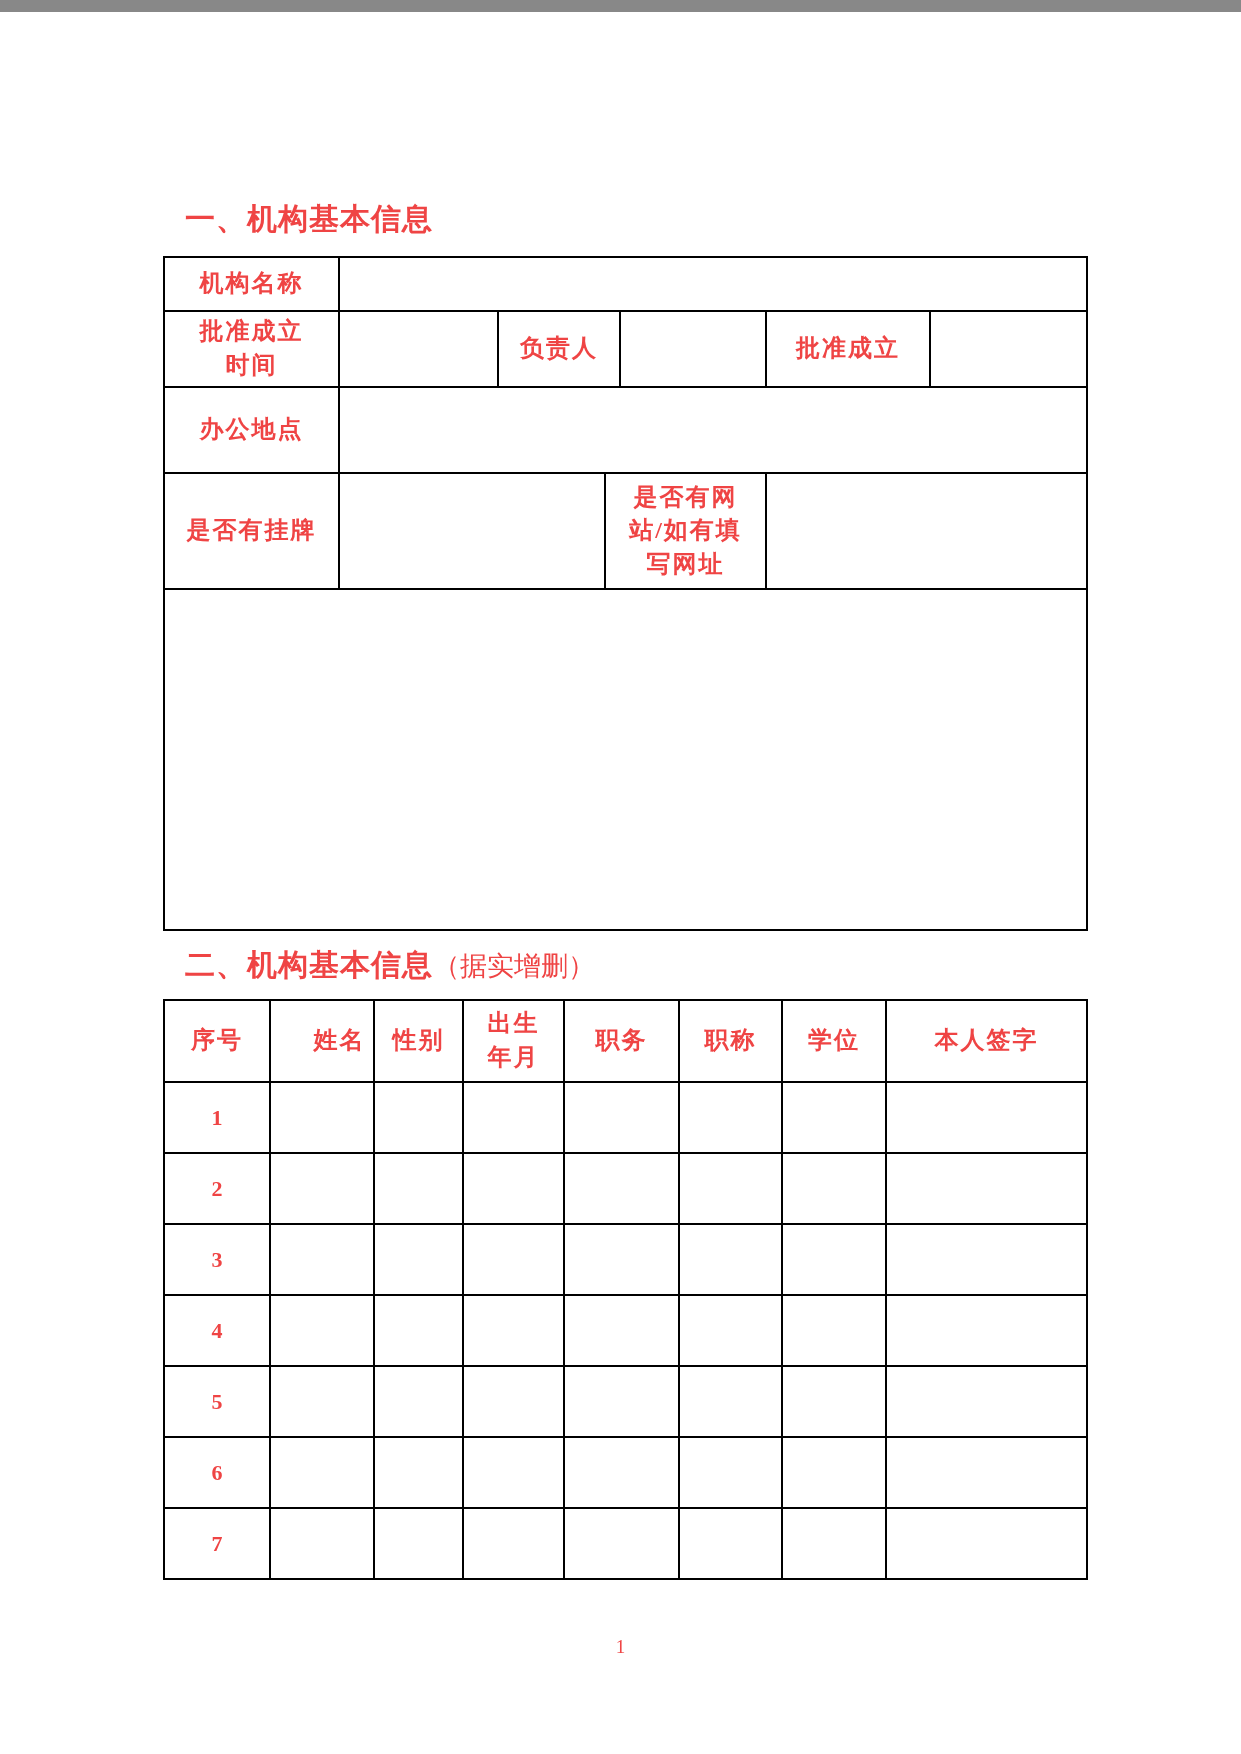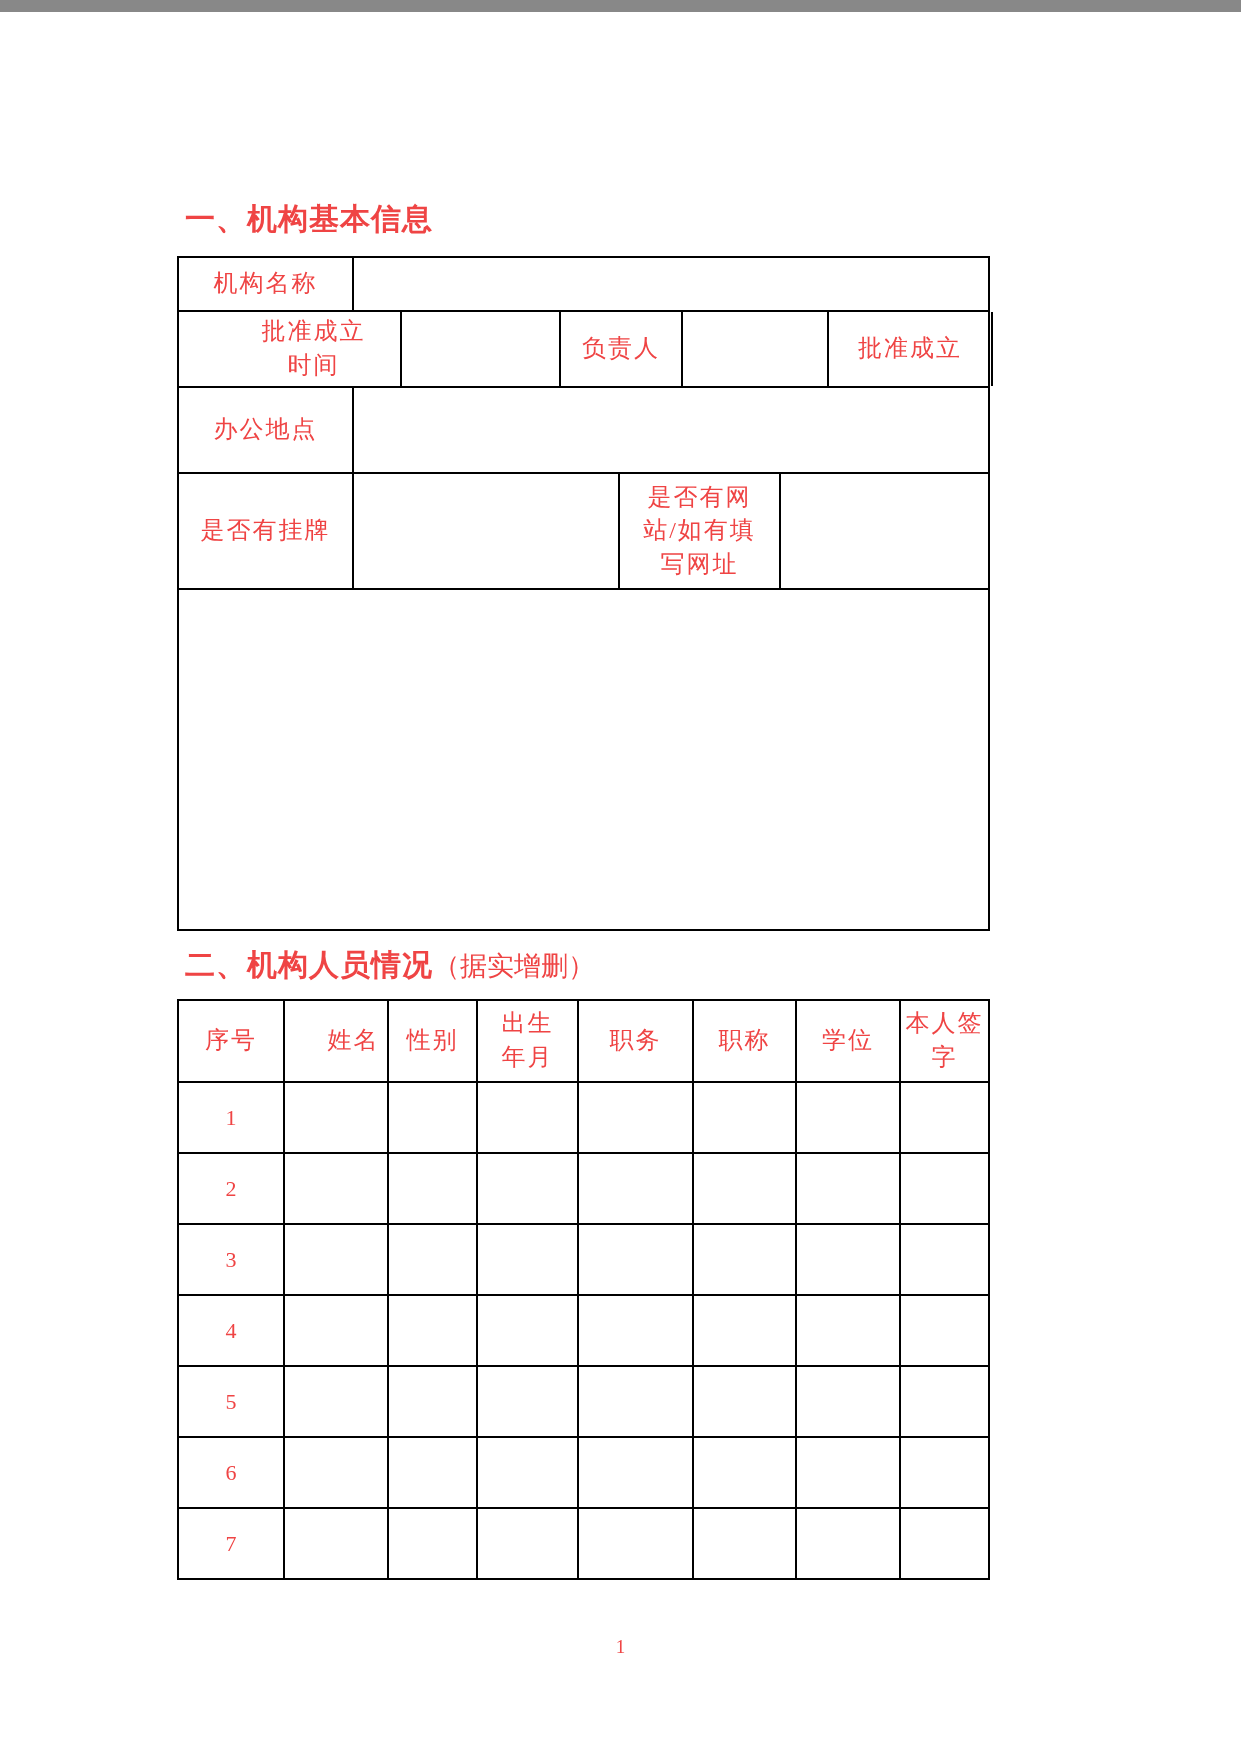--- a/index.html
+++ b/index.html
@@ -22,27 +22,28 @@
   }
   #sec1-title{top:188px;}
   #sec2-title{top:934px;}
   .sec-title .note{
     font-weight:normal;
     font-size:27px;
     letter-spacing:0;
   }
   .tbl{
     position:absolute;
-    left:177px;
-    width:813px;
+    left:163px;
+    width:925px;
     border:2px solid #000;
     box-sizing:border-box;
     display:flex;
     flex-direction:column;
     background:#fff;
+    font-weight:bold;
   }
   #table1{top:244px;height:675px;}
   #table2{top:987px;height:581px;}
   .tr{
     display:flex;
     flex-direction:row;
     border-top:2px solid #000;
     box-sizing:border-box;
     flex:0 0 auto;
   }
@@ -65,21 +66,21 @@
     line-height:1.4;
     letter-spacing:2px;
     white-space:pre-line;
   }
   .num{
     font-size:22px;
     letter-spacing:0;
   }
   
   .r1{height:52px;}
-  .r2{height:76px;padding-left:48px;}
+  .r2{height:76px;}
   .r3{height:86px;}
   .r4{height:116px;}
   
   .w-label{width:173px;}
   .w-r2a{width:159px;}
   .w-r2b{width:122px;}
   .w-r2c{width:146px;}
   .w-r2d{width:164px;}
   .w-r4a{width:266px;}
   .w-r4b{width:161px;}
@@ -150,21 +151,21 @@
 写网址</span>
       </div>
       <div class="td grow"></div>
     </div>
     <div class="tr grow">
       <div class="td grow"></div>
     </div>
   </div>
 
   <div id="sec2-title" class="sec-title">
-    <span>二、机构人员情况</span><span class="note">（据实增删）</span>
+    <span>二、机构基本信息</span><span class="note">（据实增删）</span>
   </div>
 
   <div id="table2" class="tbl">
     <div class="tr hrow">
       <div class="td c0">
           <span class="lbl">序号</span>
         </div>
       <div class="td c1">
           <span class="lbl">姓名</span>
         </div>

